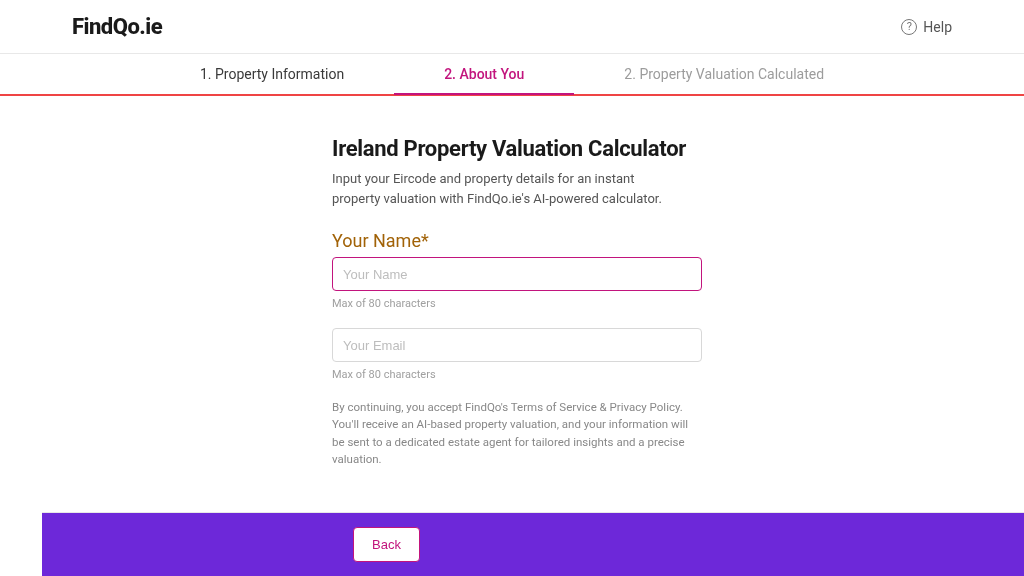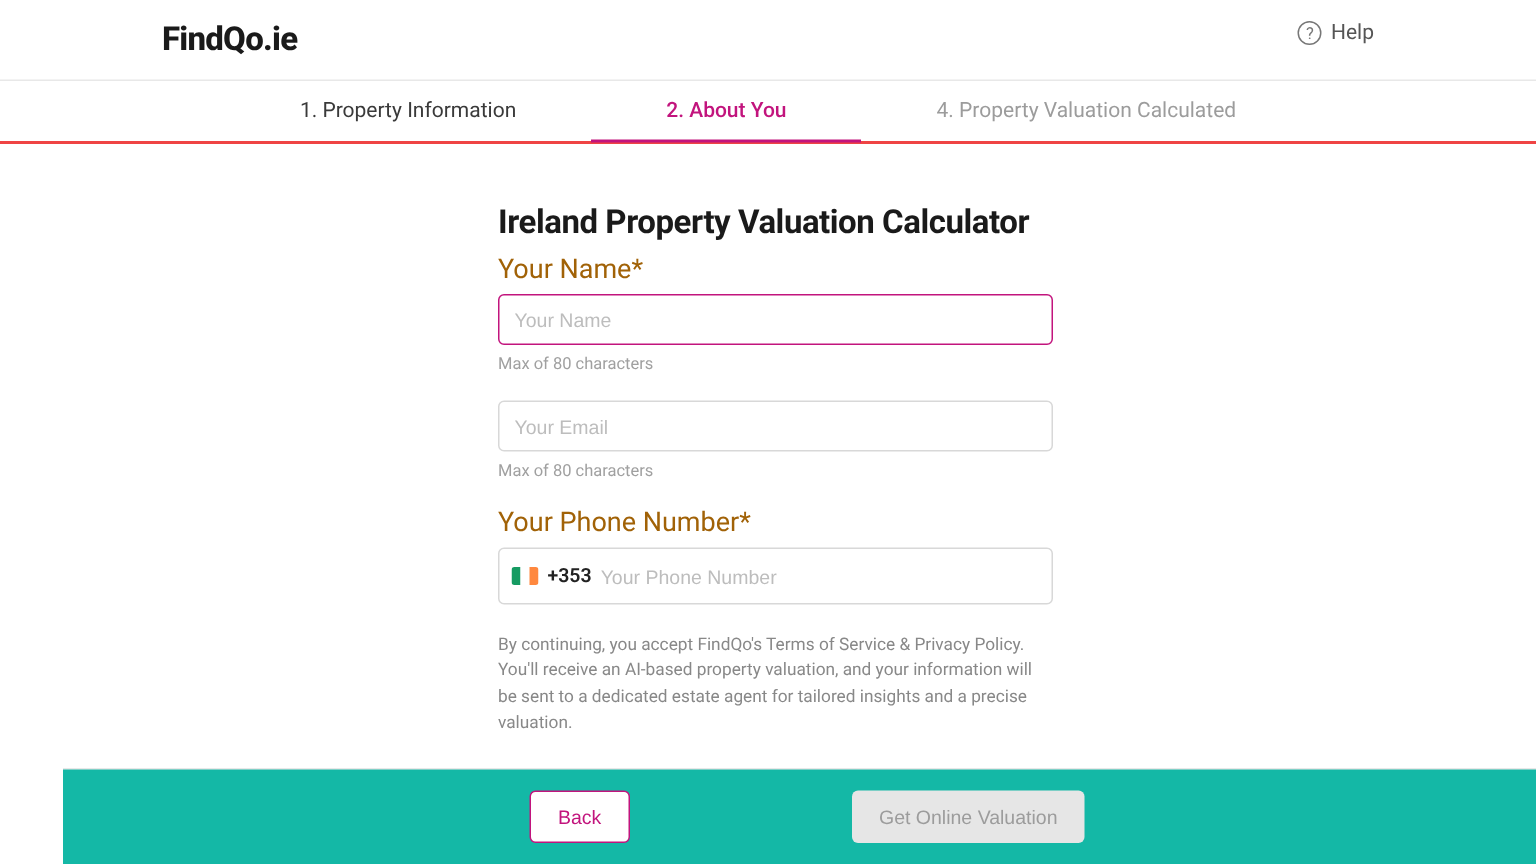--- a/index.html
+++ b/index.html
@@ -1,17 +1,17 @@
 <!DOCTYPE html>
 <html><head>
 <meta charset="utf-8">
 <style>
   * { box-sizing: border-box; margin: 0; padding: 0; }
   body { font-family: -apple-system, BlinkMacSystemFont, "Segoe UI", Roboto, Arial, sans-serif; color: #1a1a1a; width: 1024px; height: 576px; overflow: hidden; background: #fff; }
-  .header { display: flex; align-items: flex-start; justify-content: space-between; padding: 14px 108px; border-bottom: 1px solid #e8e8e8; }
+  .header { display: flex; align-items: center; justify-content: space-between; padding: 14px 72px; border-bottom: 1px solid #e8e8e8; }
   .brand { font-size: 22px; font-weight: 800; letter-spacing: -0.5px; }
   .help { display: flex; align-items: center; gap: 6px; color: #555; font-size: 14px; cursor: pointer; }
   .help-icon { width: 16px; height: 16px; border: 1.5px solid #777; border-radius: 50%; display: inline-flex; align-items: center; justify-content: center; font-size: 11px; color: #777; }
   .steps { display: flex; justify-content: center; border-bottom: 2px solid #ef4444; }
   .step { padding: 12px 50px; font-size: 14px; color: #9c9c9c; position: relative; text-align: center; cursor: pointer; }
   .step.completed { color: #3a3a3a; }
   .step.active { color: #c2147d; font-weight: 500; }
   .step.active::after { content: ""; position: absolute; left: 0; right: 0; bottom: -1px; height: 2px; background: #c2147d; }
   .main { width: 380px; margin: 0 auto; padding-top: 40px; padding-left: 10px; }
   .title { font-size: 22px; font-weight: 700; margin-bottom: 8px; letter-spacing: -0.3px; }
@@ -25,70 +25,58 @@
   .phone-wrap { display: flex; align-items: center; width: 100%; height: 38px; border: 1px solid #d8d8d8; border-radius: 4px; padding: 0 8px; gap: 6px; }
   .flag { width: 18px; height: 12px; border-radius: 2px; overflow: hidden; display: inline-flex; flex-shrink: 0; }
   .flag span { flex: 1; height: 100%; }
   .flag .g { background: #169b62; }
   .flag .w { background: #fff; }
   .flag .o { background: #ff883e; }
   .code { font-size: 13px; font-weight: 600; color: #222; }
   .phone-input { border: none; outline: none; flex: 1; font-size: 13px; color: #333; }
   .phone-input::placeholder { color: #bdbdbd; }
   .disclaimer { font-size: 11.5px; color: #888; line-height: 1.5; margin-top: 18px; max-width: 370px; }
-  .footer { position: fixed; bottom: 0; left: 0; right: 0; border-top: 1px solid #e8e8e8; background: #14b8a6; padding: 14px 12px; margin-left: 42px; }
+  .footer { position: fixed; bottom: 0; left: 0; right: 0; border-top: 1px solid #e8e8e8; background: #6d28d9; padding: 14px 12px; margin-left: 42px; }
   .footer-inner { width: 380px; margin: 0 auto; padding-left: 10px; display: flex; justify-content: space-between; align-items: center; }
   .btn-back { border: 1.5px solid #c2147d; background: #fff; color: #c2147d; font-size: 13px; font-weight: 500; padding: 9px 18px; border-radius: 4px; cursor: pointer; }
   .btn-primary { border: none; background: #e6e6e6; color: #9c9c9c; font-size: 13px; padding: 10px 18px; border-radius: 4px; cursor: pointer; }
 </style>
 </head>
 <body>
 
 <div class="header">
   <div class="brand">FindQo.ie</div>
   <div class="help">
     <span class="help-icon">?</span>
     <span>Help</span>
   </div>
 </div>
 
 <div class="steps">
   <div class="step completed">1. Property Information</div>
   <div class="step active">2. About You</div>
-  <div class="step">4. Property Valuation Calculated</div>
+  <div class="step">2. Property Valuation Calculated</div>
 </div>
 
 <div class="main">
   <h1 class="title">Ireland Property Valuation Calculator</h1>
+  <p class="subtitle">Input your Eircode and property details for an instant property valuation with FindQo.ie's AI-powered calculator.</p>
 
   <div class="field">
     <label class="label">Your Name*</label>
     <input class="input focus" type="text" placeholder="Your Name" style="">
     <div class="hint">Max of 80 characters</div>
   </div>
 
   <div class="field">
     <input class="input" type="text" placeholder="Your Email" style="">
     <div class="hint">Max of 80 characters</div>
   </div>
 
-  <div class="field">
-    <label class="label">Your Phone Number*</label>
-    <div class="phone-wrap">
-      <span class="flag">
-        <span class="g"></span>
-          <span class="w"></span>
-          <span class="o"></span>
-      </span>
-      <span class="code">+353</span>
-      <input class="phone-input" type="text" placeholder="Your Phone Number" style="">
-    </div>
-  </div>
 
   <p class="disclaimer">By continuing, you accept FindQo's Terms of Service &amp; Privacy Policy. You'll receive an AI-based property valuation, and your information will be sent to a dedicated estate agent for tailored insights and a precise valuation.</p>
 </div>
 
 <div class="footer">
   <div class="footer-inner">
     <button class="btn-back">Back</button>
-    <button class="btn-primary">Get Online Valuation</button>
   </div>
 </div>
 
 </body></html>

